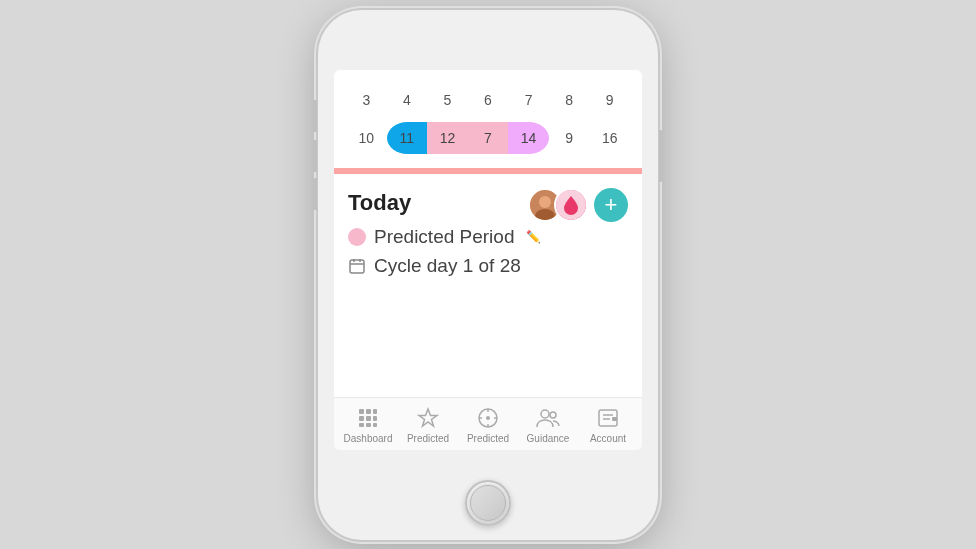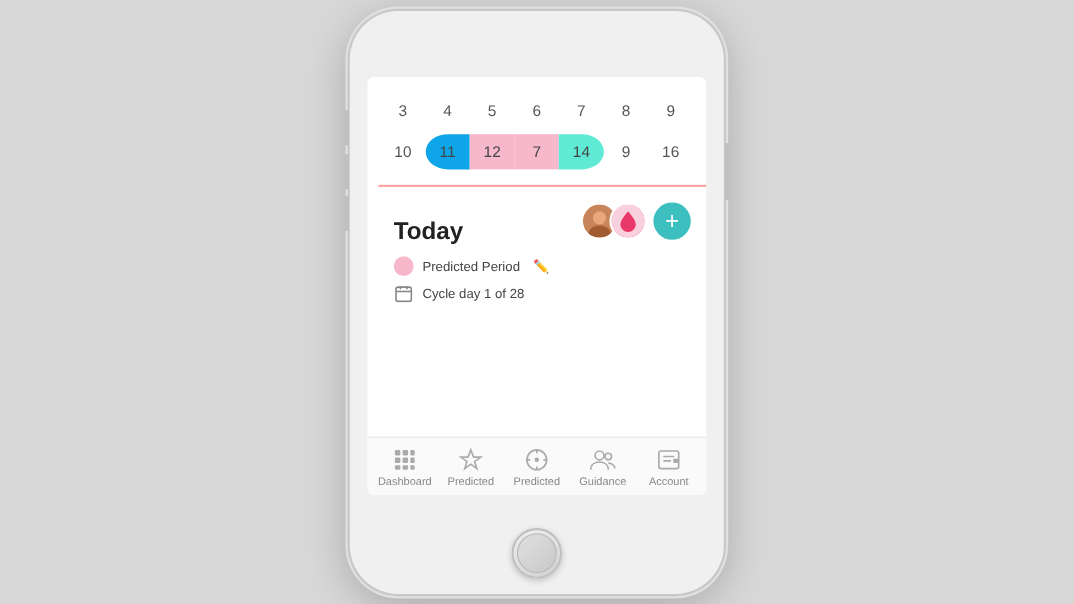--- a/index.html
+++ b/index.html
@@ -69,24 +69,23 @@
     }
 
     
     .calendar {
       padding: 14px 12px 8px;
       flex-shrink: 0;
     }
 
     
     .info-section {
-      padding: 27px 14px;
+      padding: 16px 14px;
       flex: 1;
-      border-top: 2px solid #fca5a5;
-      margin-left: 10px;
+      border-top: 6px solid #fca5a5;
     }
 
     .today-label {
       font-size: 22px;
       font-weight: 600;
       color: #222;
       margin-bottom: 10px;
     }
 
     .info-row {
@@ -109,21 +108,21 @@
       height: 18px;
       flex-shrink: 0;
       color: #888;
       font-size: 14px;
       display: flex;
       align-items: center;
       justify-content: center;
     }
 
     .info-text {
-      font-size: 12px;
+      font-size: 19px;
       color: #444;
     }
 
     .edit-icon {
       font-size: 12px;
       color: #888;
       margin-left: 4px;
     }
 
     .action-area {
@@ -266,21 +265,21 @@
       color: #444;
       font-weight: 500;
     }
     .cal-cell.pill-mid {
       background: #f7b8cc;
       border-radius: 0;
       color: #444;
       font-weight: 500;
     }
     .cal-cell.pill-end {
-      background: #5eead4;
+      background: #f0abfc;
       border-radius: 0 50% 50% 0;
       color: #444;
       font-weight: 500;
     }
   </style>
 </head>
 <body>
 
 <div class="phone-wrapper">
   <div class="phone-body">

